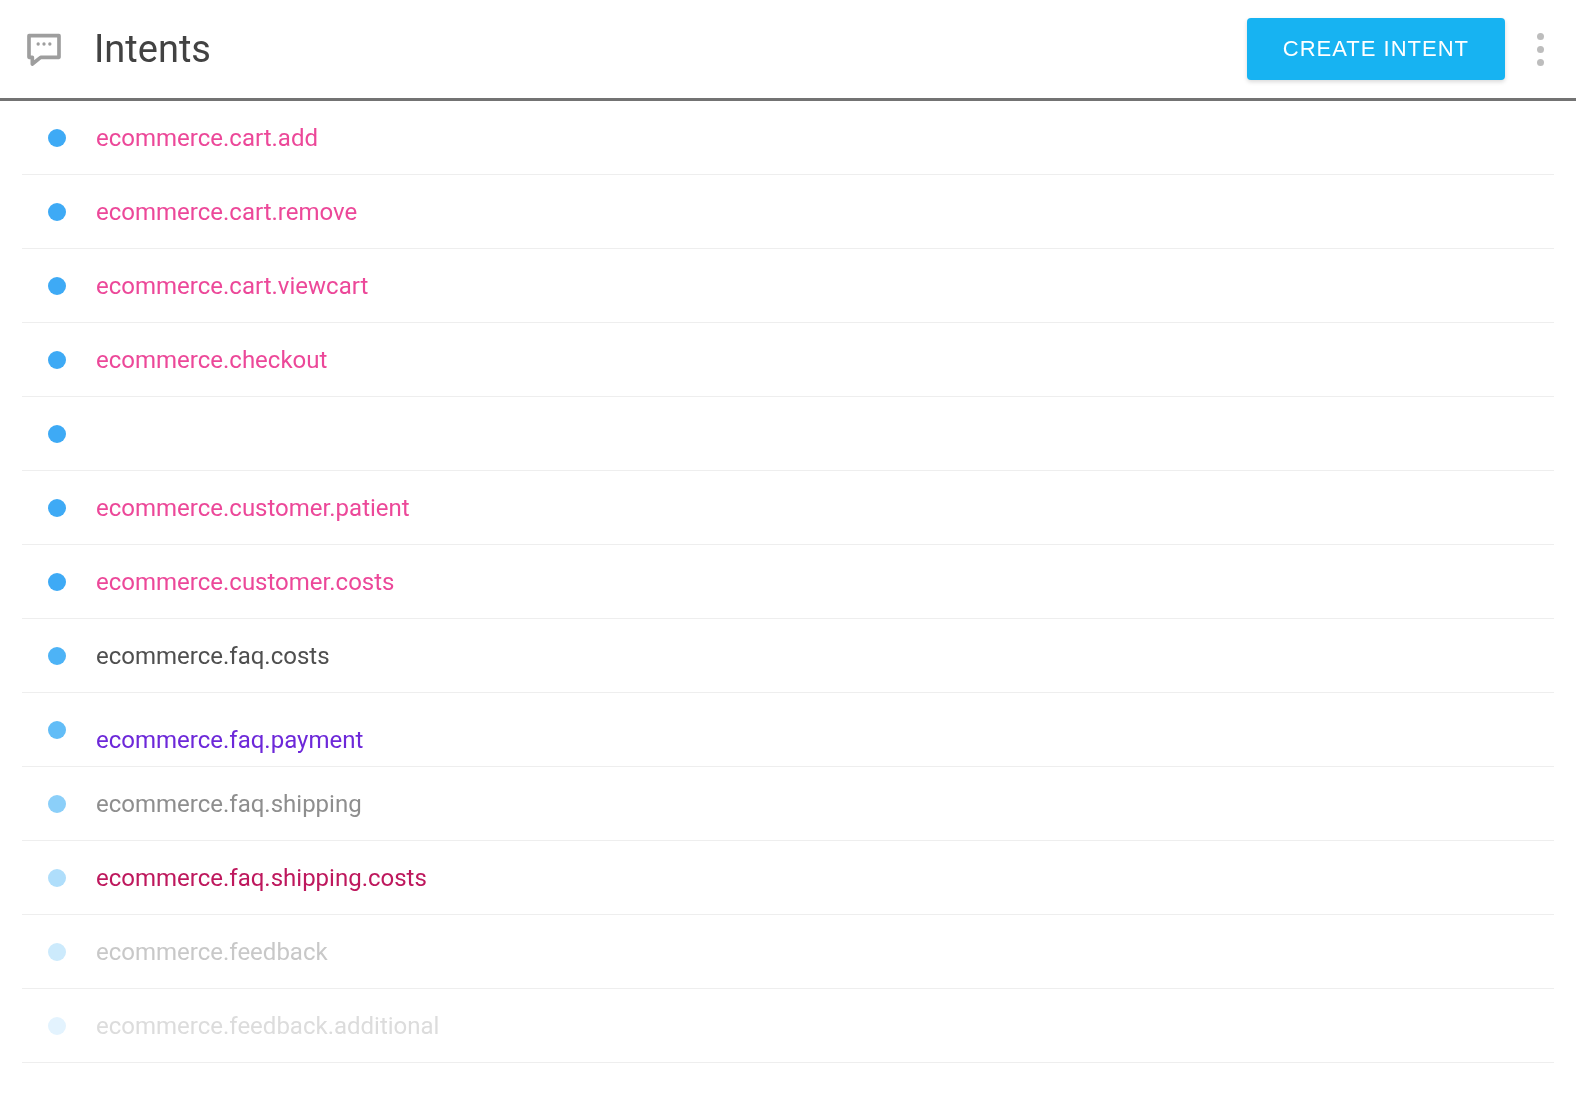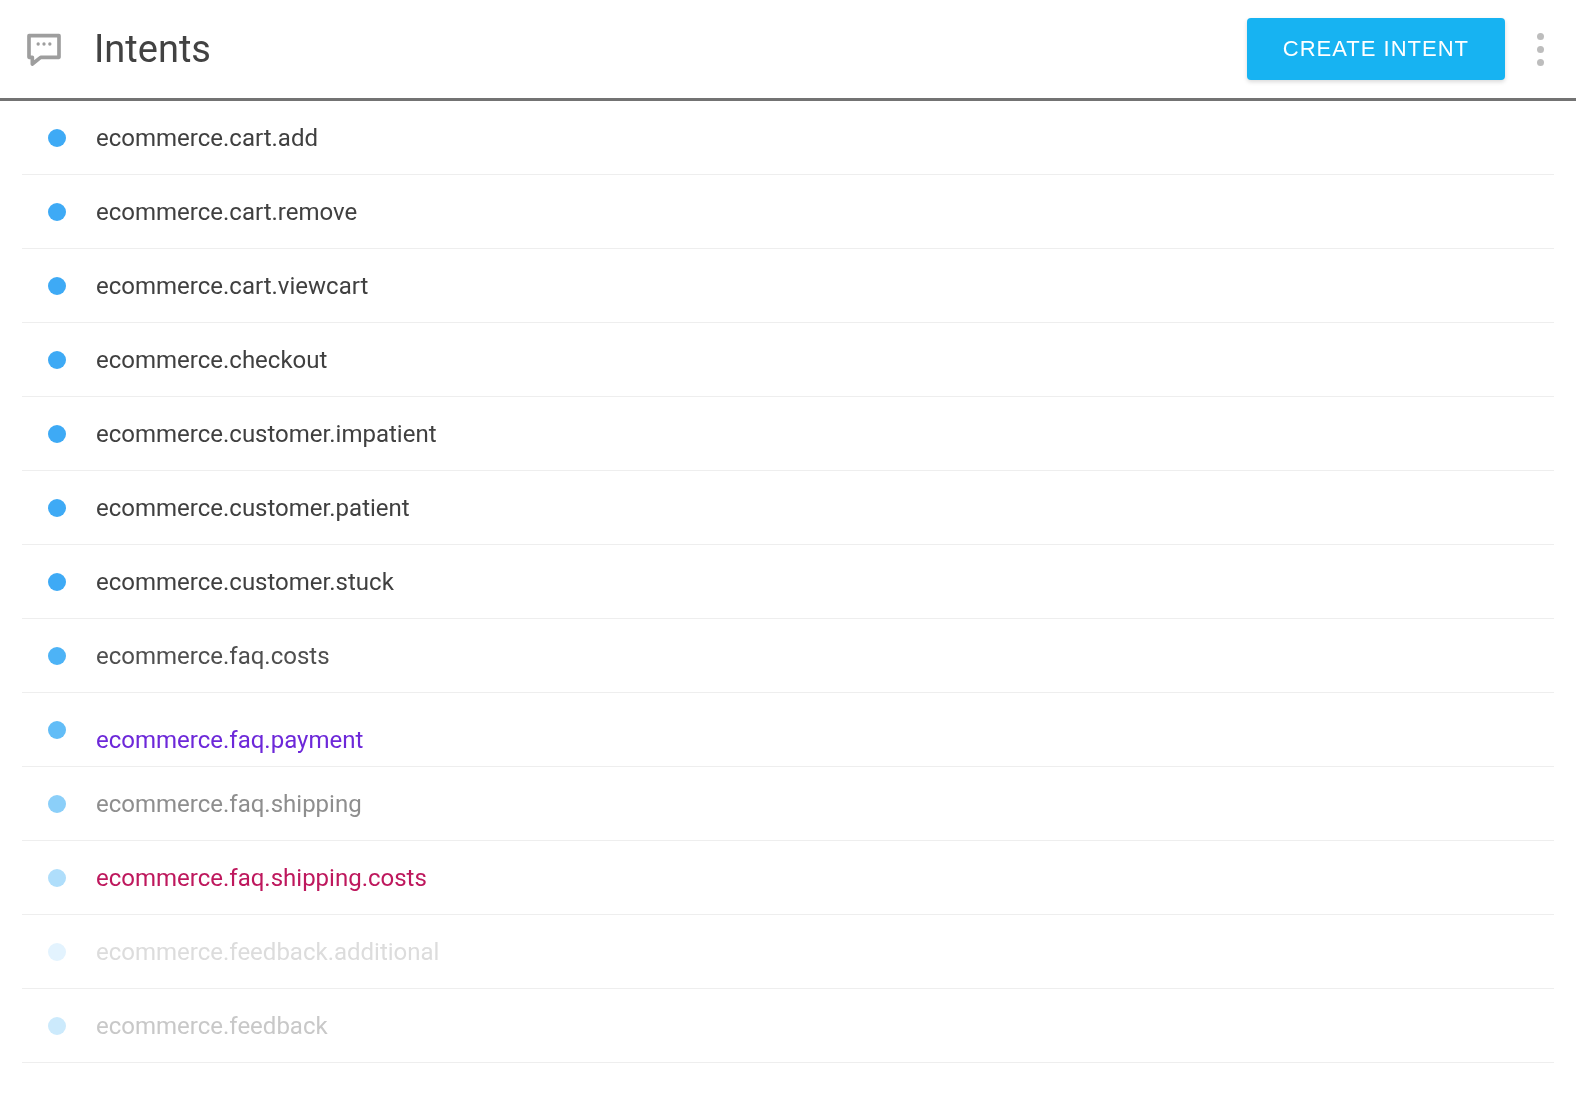--- a/index.html
+++ b/index.html
@@ -72,21 +72,21 @@
   .dot {
     width: 18px;
     height: 18px;
     border-radius: 50%;
     background: #3eaaf5;
     margin-right: 30px;
     flex: 0 0 auto;
   }
   .row-label {
     font-size: 24px;
-    color: #404040;
+    color: #ec4899;
   }
   
   .fade-1 .dot { background: #4db3f6; }
   .fade-1 .row-label { color: #4f4f4f; }
   .fade-2 .dot { background: #62bdf7; }
   .fade-2 .row-label { color: #6d28d9; margin-top: 20px; }
   .fade-3 .dot { background: #8bcff9; }
   .fade-3 .row-label { color: #8e8e8e; }
   .fade-4 .dot { background: #afdefb; }
   .fade-4 .row-label { color: #be185d; }
@@ -128,47 +128,46 @@
     <div class="list-row">
       <div class="dot"></div>
       <div class="row-label">ecommerce.cart.viewcart</div>
     </div>
     <div class="list-row">
       <div class="dot"></div>
       <div class="row-label">ecommerce.checkout</div>
     </div>
     <div class="list-row">
       <div class="dot"></div>
-      <div class="row-label">ecommerce.customer.impatient</div>
     </div>
     <div class="list-row">
       <div class="dot"></div>
       <div class="row-label">ecommerce.customer.patient</div>
     </div>
     <div class="list-row">
       <div class="dot"></div>
-      <div class="row-label">ecommerce.customer.stuck</div>
+      <div class="row-label">ecommerce.customer.costs</div>
     </div>
     <div class="list-row fade-1">
       <div class="dot"></div>
       <div class="row-label">ecommerce.faq.costs</div>
     </div>
     <div class="list-row fade-2">
       <div class="dot"></div>
       <div class="row-label">ecommerce.faq.payment</div>
     </div>
     <div class="list-row fade-3">
       <div class="dot"></div>
       <div class="row-label">ecommerce.faq.shipping</div>
     </div>
     <div class="list-row fade-4">
       <div class="dot"></div>
       <div class="row-label">ecommerce.faq.shipping.costs</div>
     </div>
+    <div class="list-row fade-5">
+      <div class="dot"></div>
+      <div class="row-label">ecommerce.feedback</div>
+    </div>
     <div class="list-row fade-6">
       <div class="dot"></div>
       <div class="row-label">ecommerce.feedback.additional</div>
     </div>
-    <div class="list-row fade-5">
-      <div class="dot"></div>
-      <div class="row-label">ecommerce.feedback</div>
-    </div>
   </div>
 
 </body></html>

